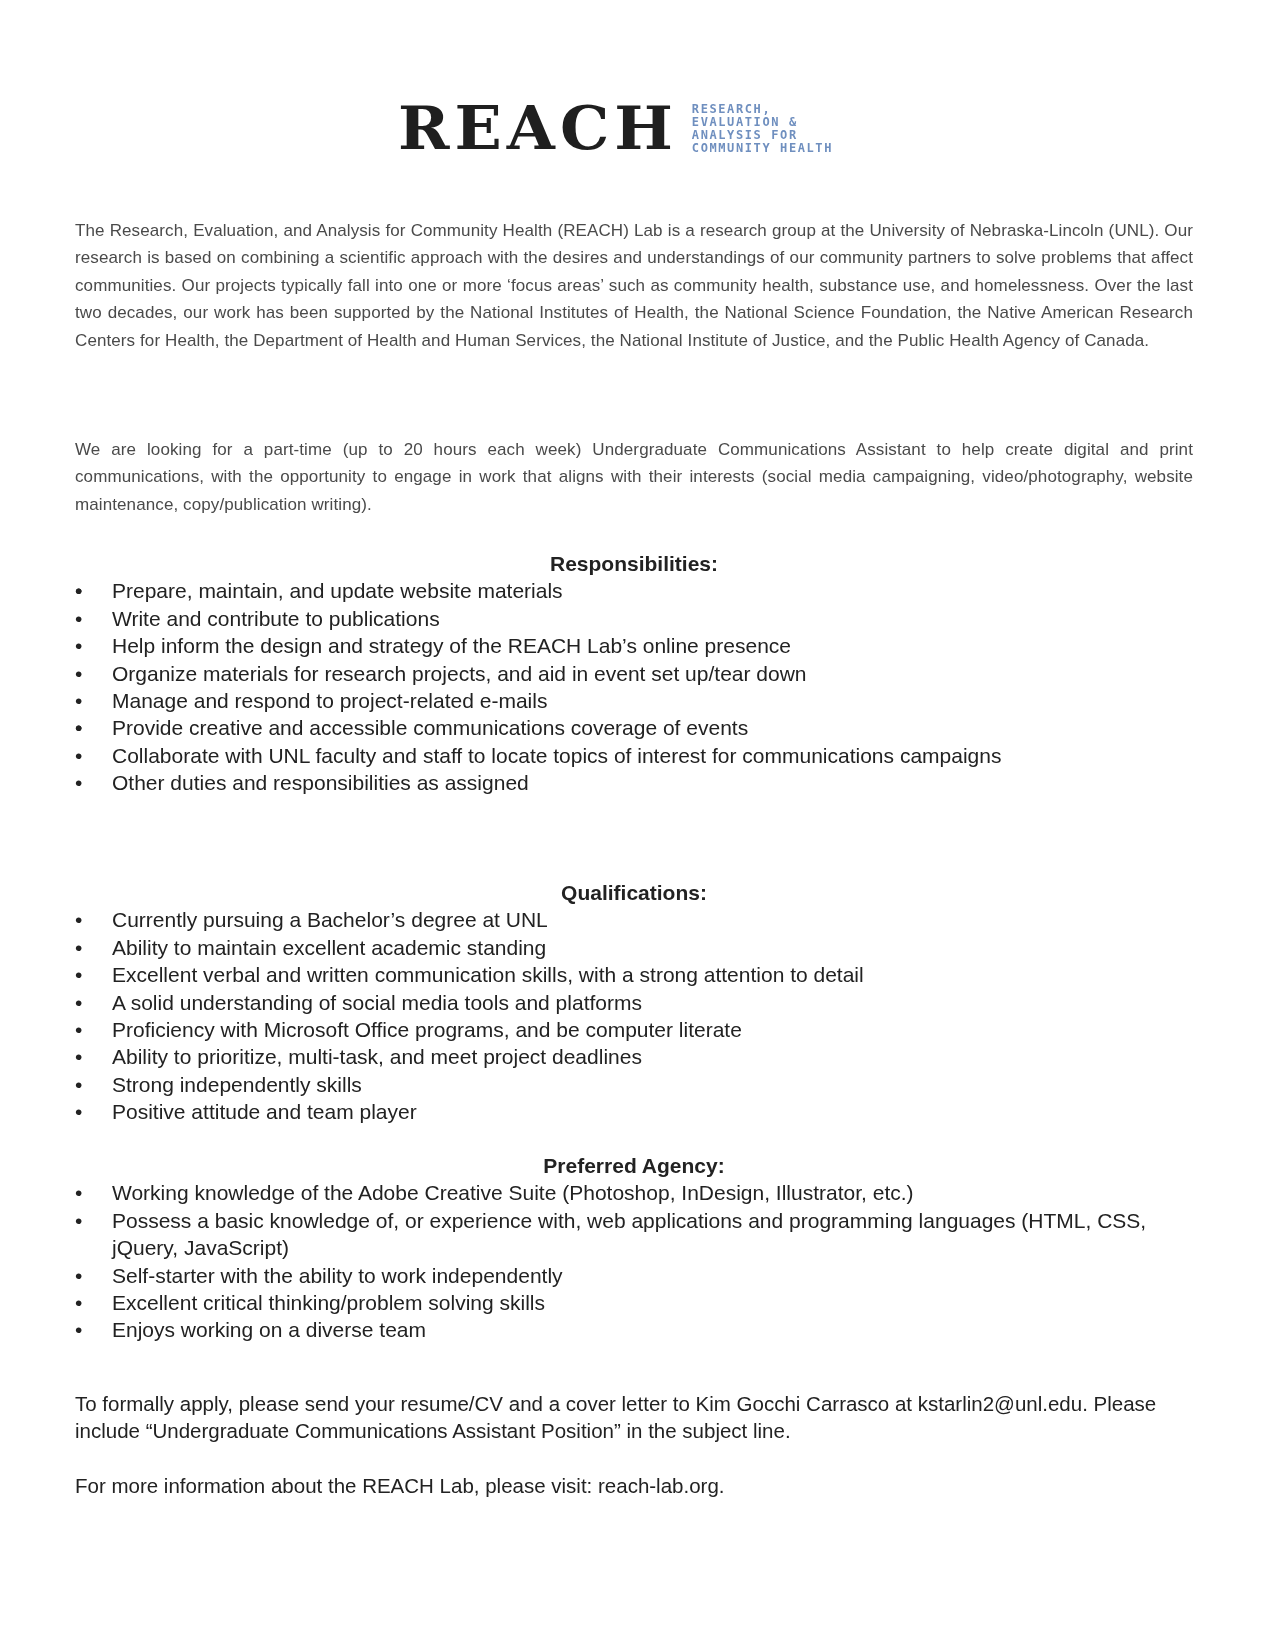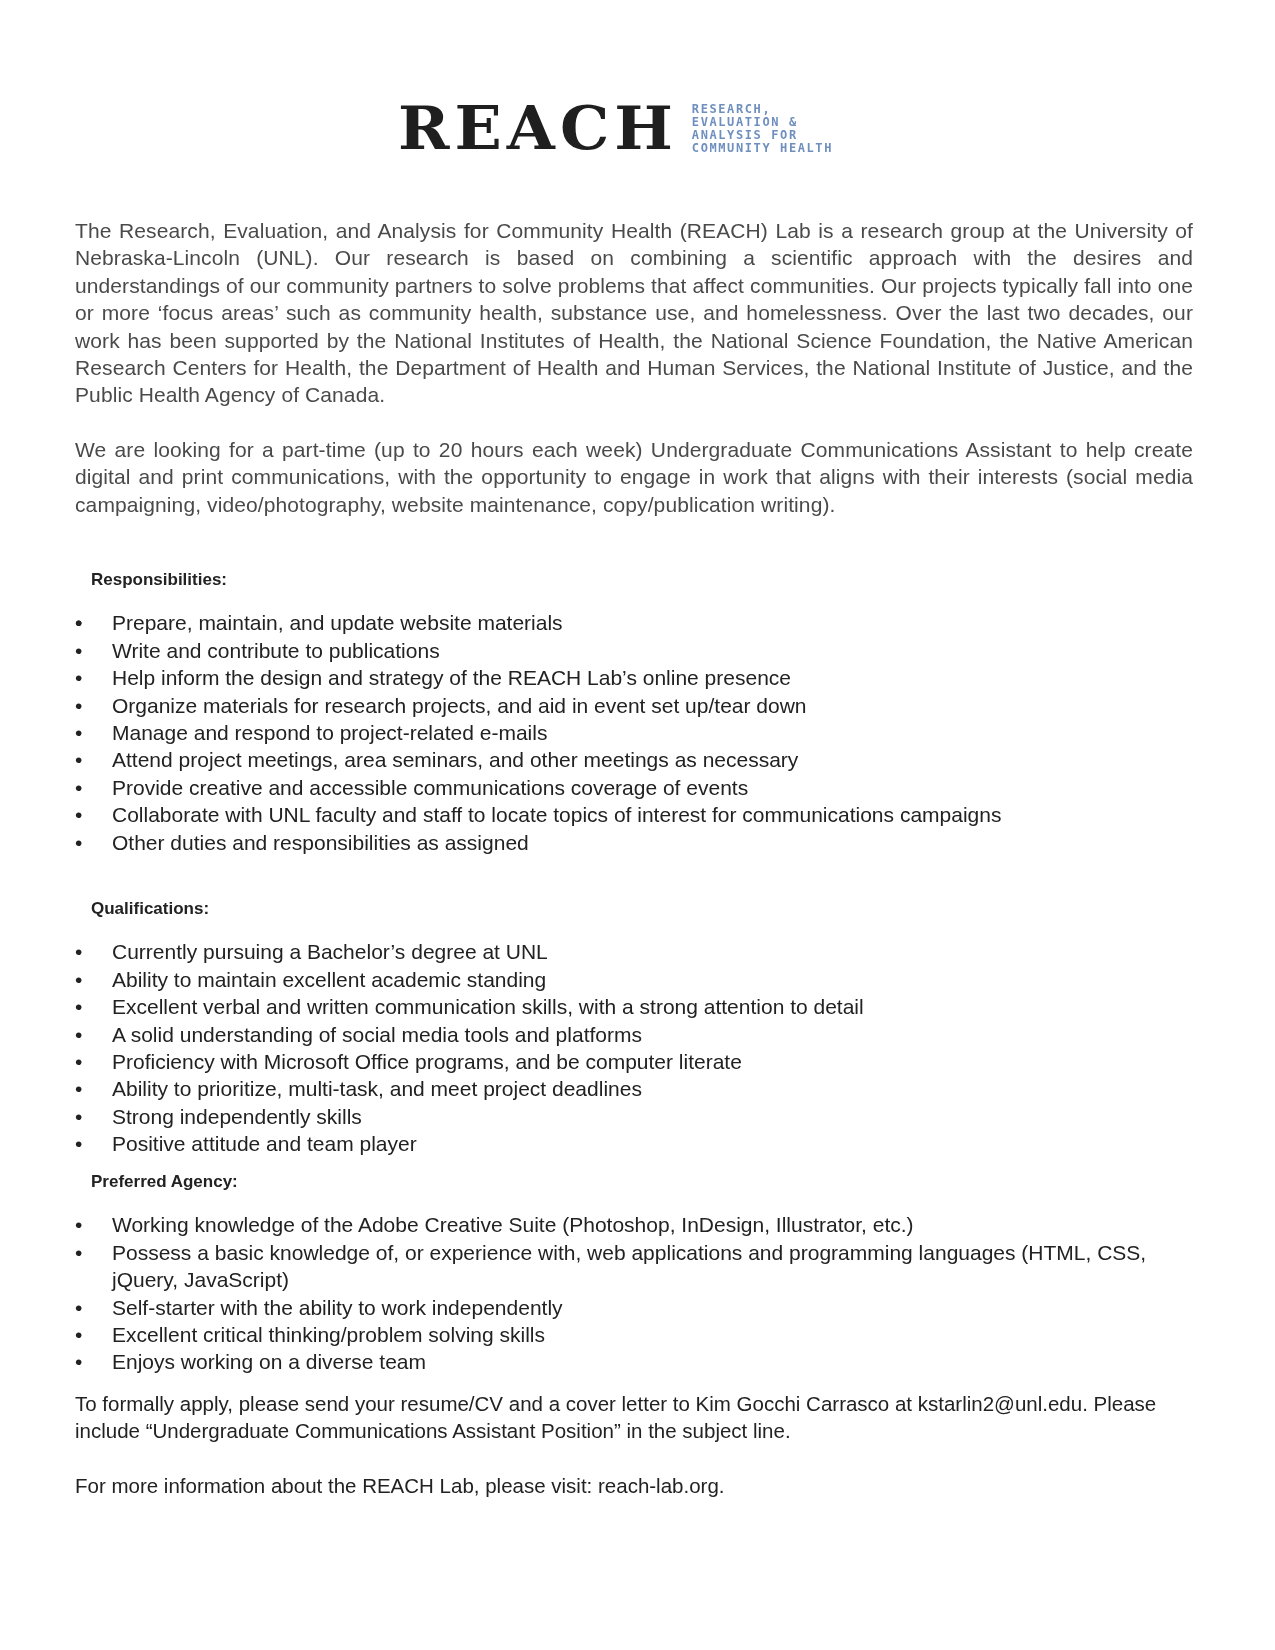--- a/index.html
+++ b/index.html
@@ -1,25 +1,25 @@
 <!DOCTYPE html>
 <html><head>
 <meta charset="utf-8">
 <style>
   html, body { margin: 0; padding: 0; background: #ffffff; }
   body { width: 1275px; height: 1650px; position: relative; overflow: hidden; color: #222222; }
   .logo { position: absolute; left: 398px; top: 98px; display: flex; align-items: center; }
   .logo-word { font-family: "DejaVu Serif", "Liberation Serif", serif; font-weight: bold; font-size: 62px; letter-spacing: 5px; color: #1f1f1f; line-height: 1; transform: scaleY(0.95); }
   .logo-sub { margin-left: 14px; font-family: "DejaVu Sans Mono", "Liberation Mono", monospace; font-weight: bold; font-size: 12px; letter-spacing: 1.6px; color: #6f8fbf; line-height: 13px; }
   .logo-sub div { white-space: nowrap; }
-  .intro { position: absolute; left: 75px; width: 1118px; font-family: "Liberation Sans", sans-serif; font-size: 21px; line-height: 27.4px; color: #4a4a4a; text-align: justify; text-align-last: left; letter-spacing: 0.1px; }
+  .intro { position: absolute; left: 75px; width: 1118px; font-family: "Liberation Sans", sans-serif; font-size: 17px; line-height: 27.4px; color: #4a4a4a; text-align: justify; text-align-last: left; letter-spacing: 0.1px; }
   .p1 { top: 217px; }
   .p2 { top: 436px; }
   .section { position: absolute; left: 75px; width: 1118px; font-family: "Liberation Sans", sans-serif; font-size: 21px; line-height: 27.4px; color: #222222; }
-  .section h3 { margin: 16px; font-size: 17px; font-weight: bold; line-height: 27.4px; }
+  .section h3 { margin: 0; font-size: 21px; font-weight: bold; line-height: 27.4px; text-align: center; }
   .section ul { list-style: none; margin: 0; padding: 0; }
   .section li { position: relative; padding-left: 37px; }
   .section li .bullet { position: absolute; left: 0; top: 0; width: 14px; }
   .resp { top: 550px; }
   .qual { top: 879px; }
   .pref { top: 1152px; }
   .closing { position: absolute; left: 75px; width: 1118px; font-family: "Liberation Sans", sans-serif; font-size: 20.5px; line-height: 27.4px; color: #222222; }
   .apply { top: 1390px; }
   .more { top: 1472px; }
 </style>
@@ -41,21 +41,21 @@
 
 <div class="section resp">
   <h3>Responsibilities:</h3>
   <ul>
       <li><span class="bullet">•</span></li>
       <li><span class="bullet">•</span><span>Prepare, maintain, and update website materials</span></li>
       <li><span class="bullet">•</span><span>Write and contribute to publications</span></li>
       <li><span class="bullet">•</span><span>Help inform the design and strategy of the REACH Lab’s online presence</span></li>
       <li><span class="bullet">•</span><span>Organize materials for research projects, and aid in event set up/tear down</span></li>
       <li><span class="bullet">•</span><span>Manage and respond to project-related e-mails</span></li>
-      <li><span class="bullet">•</span><span>Attend project meetings, area seminars, and other meetings as necessary</span></li>
+      <li><span class="bullet">•</span></li>
       <li><span class="bullet">•</span><span>Provide creative and accessible communications coverage of events</span></li>
       <li><span class="bullet">•</span><span>Collaborate with UNL faculty and staff to locate topics of interest for communications campaigns</span></li>
       <li><span class="bullet">•</span><span>Other duties and responsibilities as assigned</span></li>
     </ul>
 </div>
 
 <div class="section qual">
   <h3>Qualifications:</h3>
   <ul>
       <li><span class="bullet">•</span><span>Currently pursuing a Bachelor’s degree at UNL</span></li>

